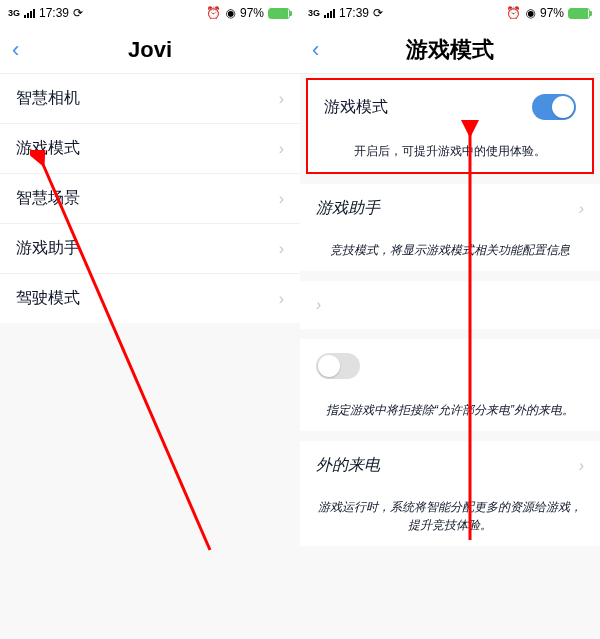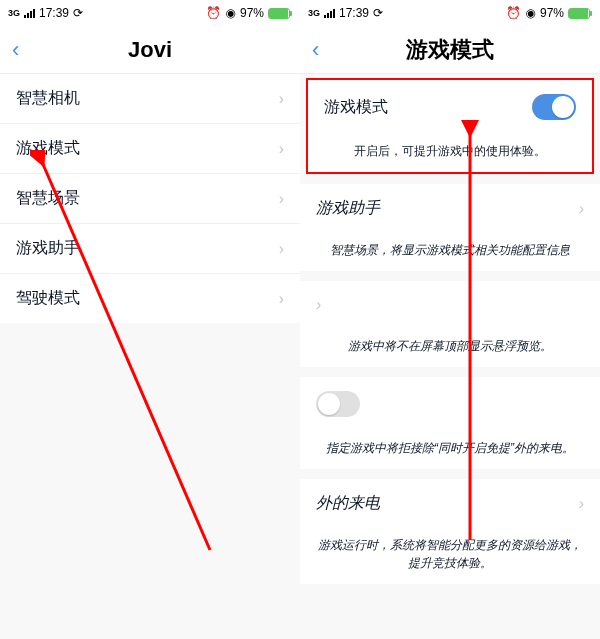--- a/index.html
+++ b/index.html
@@ -132,36 +132,35 @@
           <span class="toggle toggle-on"></span>
         </div>
         <div class="desc">开启后，可提升游戏中的使用体验。</div>
       </div>
 
       <div class="section">
         <div class="row">
           <span class="row-title">游戏助手</span>
           <span class="chevron">›</span>
         </div>
-        <div class="desc">智慧场景，将显示游戏模式相关功能配置信息</div>
+        <div class="desc">竞技模式，将显示游戏模式相关功能配置信息</div>
       </div>
 
 
       <div class="section">
         <div class="row">
           <span class="chevron">›</span>
         </div>
-        <div class="desc">游戏中将不在屏幕顶部显示悬浮预览。</div>
       </div>
 
       <div class="section">
         <div class="row">
           <span class="toggle toggle-off"></span>
         </div>
-        <div class="desc">指定游戏中将拒接除“同时开启免提”外的来电。</div>
+        <div class="desc">指定游戏中将拒接除“允许部分来电”外的来电。</div>
       </div>
 
       <div class="section">
         <div class="row">
           <span class="row-title">外的来电</span>
           <span class="chevron">›</span>
         </div>
         <div class="desc">游戏运行时，系统将智能分配更多的资源给游戏，提升竞技体验。</div>
       </div>
 

